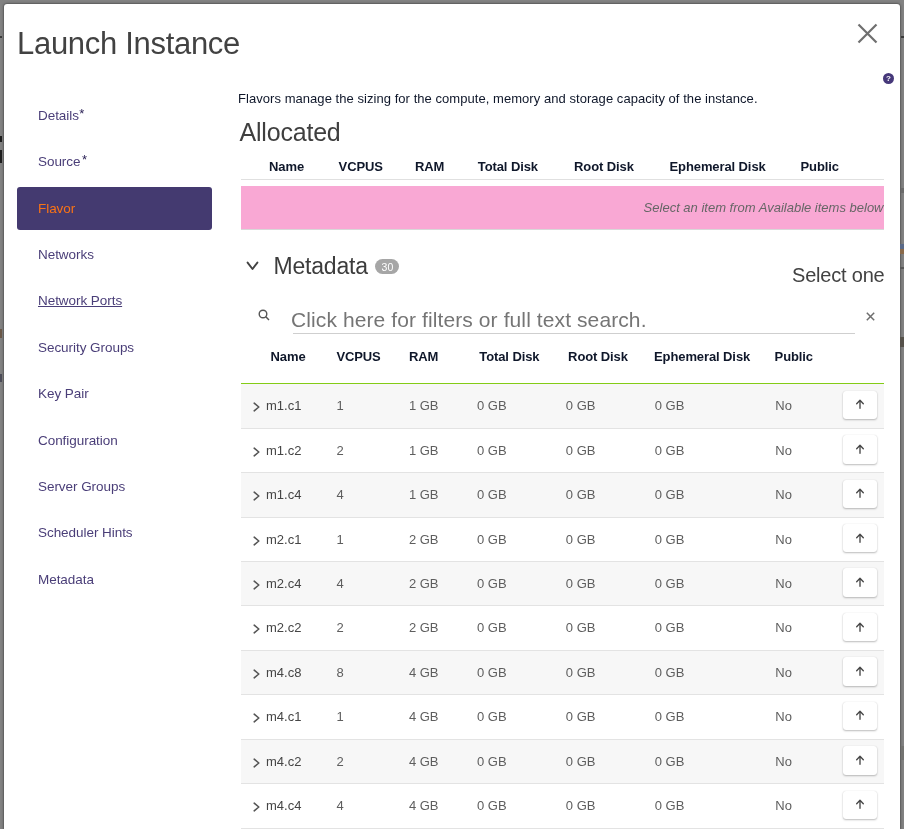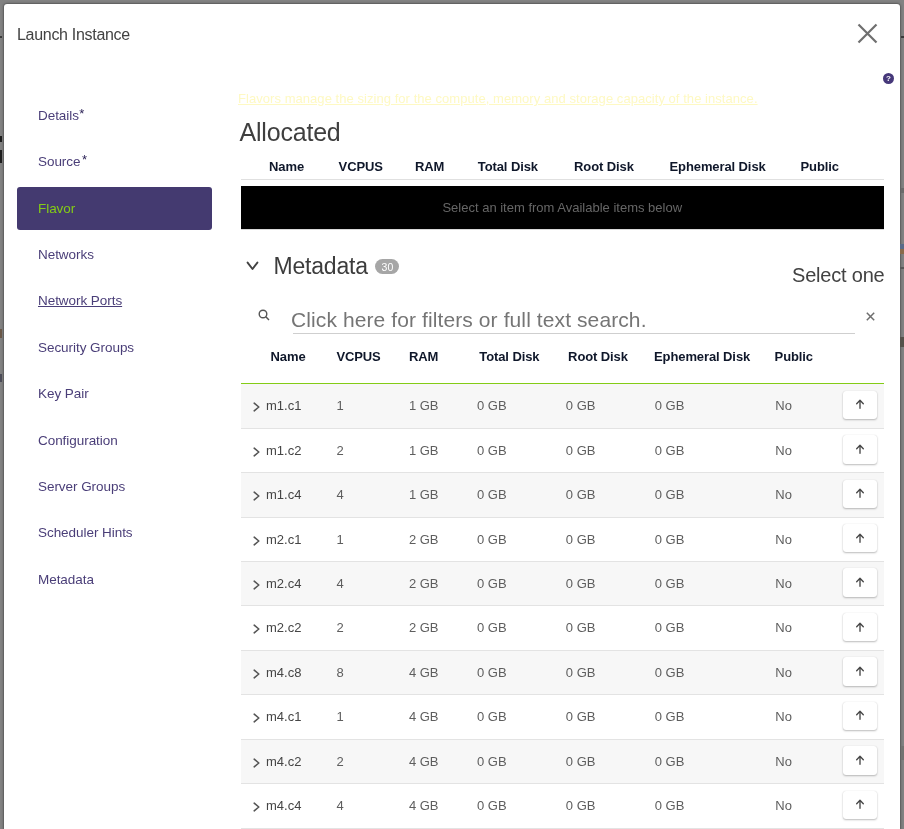--- a/index.html
+++ b/index.html
@@ -1,27 +1,27 @@
 <!DOCTYPE html>
 <html><head>
 <meta charset="utf-8">
 <style>
 * { margin:0; padding:0; box-sizing:border-box; font-family:"Liberation Sans", sans-serif; }
 html,body { width:904px; height:829px; overflow:hidden; background:#828282; position:relative; }
 .abs { position:absolute; }
 .modal { position:absolute; left:3.5px; top:3.5px; width:896.3px; height:826px; background:#ffffff; border-radius:3px 3px 0 0; box-shadow:0 0 2.5px rgba(0,0,0,0.75); }
-.title { left:17px; top:25.9px; font-size:16px; color:#424242; letter-spacing:-0.3px; }
+.title { left:17px; top:25.9px; font-size:31px; color:#424242; letter-spacing:-0.3px; }
 .navitem { left:16.5px; width:195px; height:43.4px; line-height:43.4px; padding-left:21.5px; font-size:13.5px; color:#4a3e78; letter-spacing:-0.05px; }
-.navsel { background:#443a70; color:#84cc16; border-radius:3px; }
+.navsel { background:#443a70; color:#f97316; border-radius:3px; }
 .star { position:absolute; color:#2c2257; font-size:13px; line-height:13px; top:12.9px; }
-.desc { left:238px; top:91px; font-size:13px; color:#fef9c3; letter-spacing:0.05px;text-decoration:underline; }
+.desc { left:238px; top:91px; font-size:13px; color:#0f172a; letter-spacing:0.05px; }
 .h-alloc { left:239.5px; top:117.5px; font-size:25px; color:#3f3f3f; letter-spacing:-0.2px; }
 .th { font-size:13px; font-weight:bold; color:#0f172a; letter-spacing:-0.1px; }
 .hline { height:1px; background:#e0e0e0; }
-.grayrow { left:241px; top:186px; width:642.5px; height:43.8px; background:#000000; border-bottom:1px solid #d8d8d8; text-align:center; line-height:43px; font-size:13px; color:#666666; }
+.grayrow { left:241px; top:186px; width:642.5px; height:43.8px; background:#f9a8d4; border-bottom:1px solid #d8d8d8; text-align:right; line-height:43px; font-size:13px; font-style:italic; color:#666666; }
 .h-avail { left:273.5px; top:253px; font-size:23px; color:#3c3c3c; letter-spacing:-0.2px; }
 .badge { left:375.4px; top:258.5px; width:24px; height:15.5px; border-radius:8px; background:#a6a6a6; color:#ffffff; font-size:10.5px; text-align:center; line-height:16px; }
 .selone { left:792px; top:264px; font-size:20px; color:#424242; letter-spacing:-0.2px; }
 .ph { left:291px; top:307.8px; font-size:21px; color:#757575; letter-spacing:0.1px; }
 .uline { left:293px; top:333px; width:562px; height:1px; background:#cfcfcf; }
 .rows { left:241px; top:383.3px; width:642.5px; border-top:1px solid #84cc16; }
 .row { position:relative; height:44.43px; border-bottom:1px solid #e3e3e3; font-size:13px; color:#424242; }
 .row.g { background:#f7f7f7; }
 .row span { position:absolute; line-height:43.4px; }
 .c0 { left:12px; }

